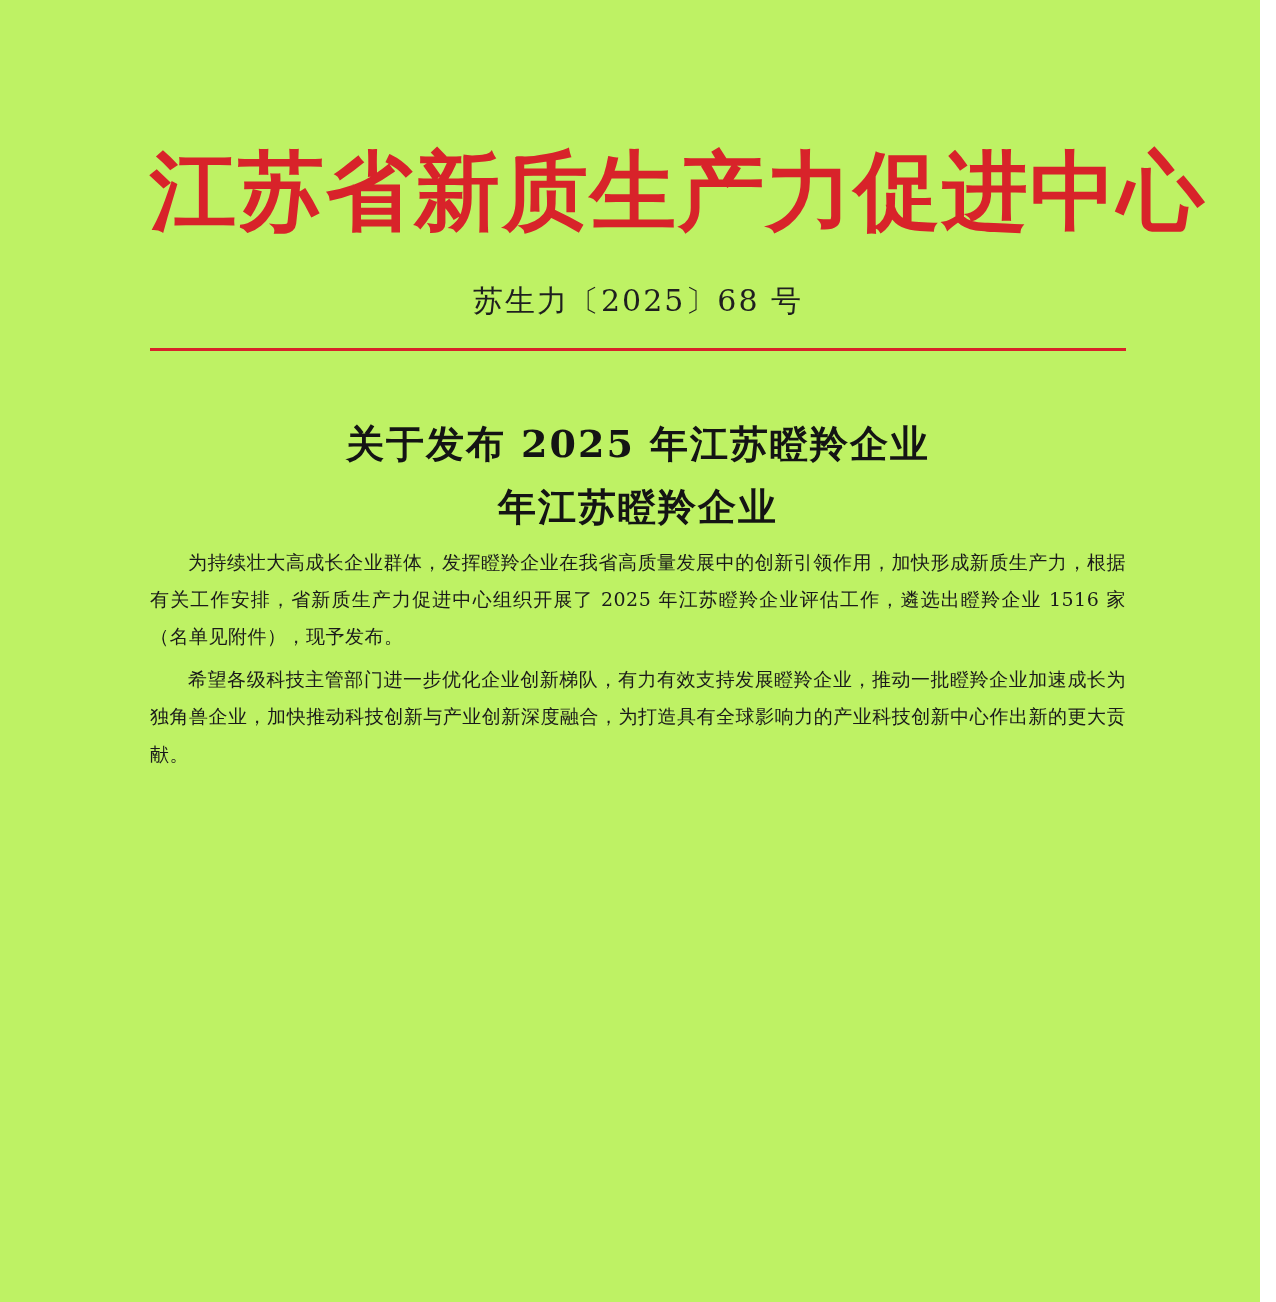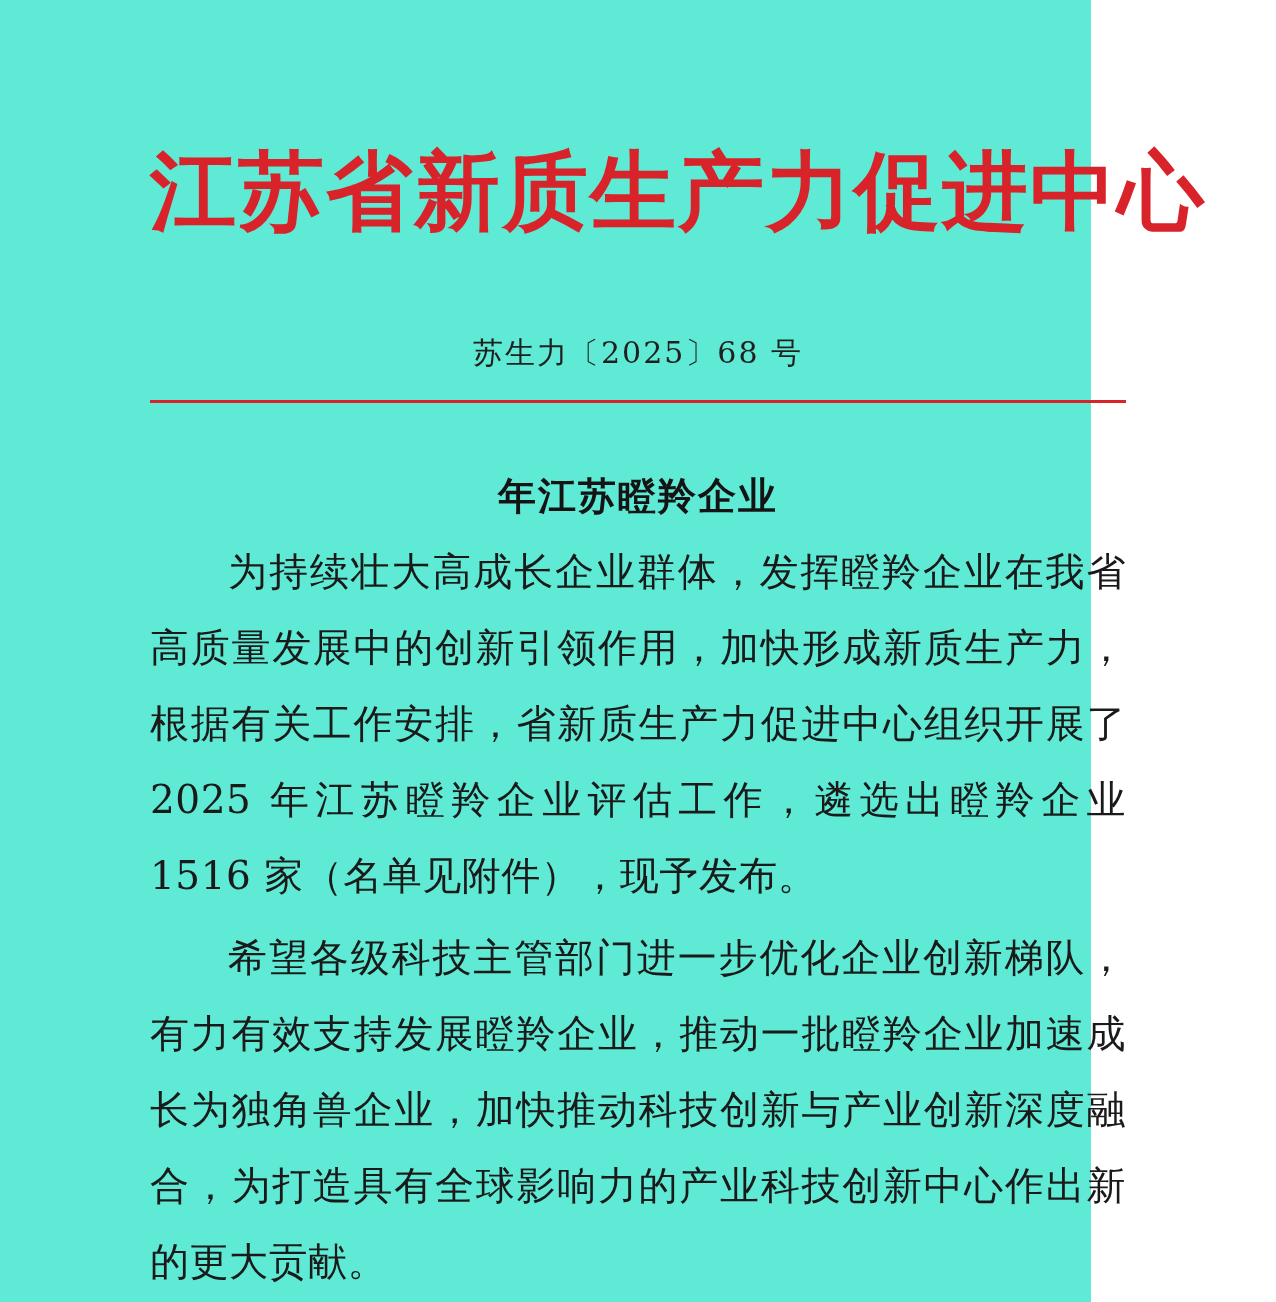--- a/index.html
+++ b/index.html
@@ -9,24 +9,24 @@
   }
   body {
     width: 1276px;
     height: 1302px;
     font-family: "DejaVu Serif", "Liberation Serif", serif;
     color: #1a1a1a;
     position: relative;
     overflow: hidden;
   }
   .page {
-    width: 1091px;
+    width: 1260px;
     height: 1302px;
     position: relative;
-    background: #5eead4;
+    background: #bef264;
   }
   .doc-body {
     position: absolute;
     left: 150px;
     top: 0;
     width: 976px;
   }
 
   
   .masthead {
@@ -36,21 +36,21 @@
     font-family: "DejaVu Serif", "Liberation Serif", serif;
     font-weight: bold;
     font-size: 86px;
     letter-spacing: 2px;
     line-height: 1.15;
     white-space: nowrap;
   }
 
   
   .doc-number {
-    margin-top: 92px;
+    margin-top: 40px;
     text-align: center;
     font-size: 30px;
     letter-spacing: 2px;
     color: #1f1f1f;
     font-family: "DejaVu Serif", "Liberation Serif", serif;
   }
 
   
   .red-rule {
     margin-top: 26px;
@@ -72,21 +72,21 @@
 
   
   .salutation {
     margin-top: 58px;
     font-size: 29px;
     line-height: 1.95;
     letter-spacing: 1px;
     color: #1a1a1a;
   }
   .para {
-    font-size: 39px;
+    font-size: 19px;
     line-height: 1.95;
     letter-spacing: 0.5px;
     color: #1a1a1a;
     text-indent: 2em;
     text-align: justify;
     margin-top: 6px;
   }
   .para:last-child { margin-bottom: 0; }
 </style>
 </head>
@@ -95,20 +95,21 @@
 <div class="page">
   <div class="doc-body">
 
     <div class="masthead">江苏省新质生产力促进中心</div>
 
     <div class="doc-number">苏生力〔2025〕68 号</div>
 
     <div class="red-rule"></div>
 
     <div class="doc-title">
+      <div>关于发布 2025 年江苏瞪羚企业</div>
       <div>年江苏瞪羚企业</div>
     </div>
 
 
     <div class="para">为持续壮大高成长企业群体，发挥瞪羚企业在我省高质量发展中的创新引领作用，加快形成新质生产力，根据有关工作安排，省新质生产力促进中心组织开展了 2025 年江苏瞪羚企业评估工作，遴选出瞪羚企业 1516 家（名单见附件），现予发布。</div>
 
     <div class="para">希望各级科技主管部门进一步优化企业创新梯队，有力有效支持发展瞪羚企业，推动一批瞪羚企业加速成长为独角兽企业，加快推动科技创新与产业创新深度融合，为打造具有全球影响力的产业科技创新中心作出新的更大贡献。</div>
 
   </div>
 </div>

